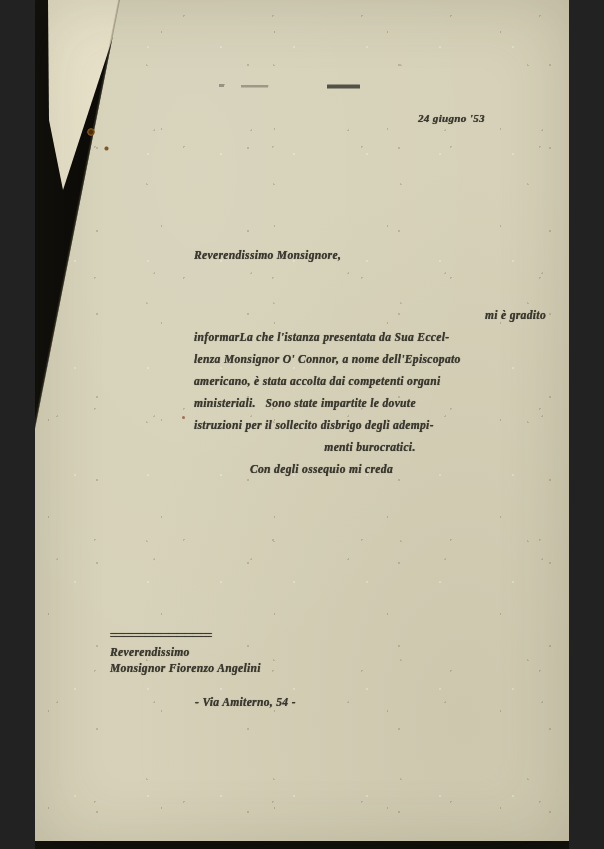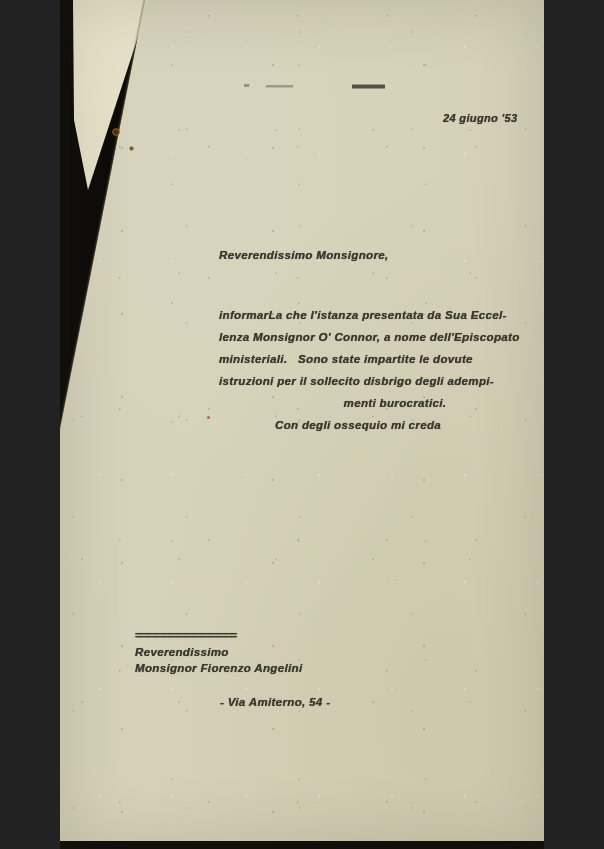--- a/index.html
+++ b/index.html
@@ -5,25 +5,25 @@
   :root{
     --bg:#0d0c09;
     --paper:#d6d1b8;
     --under-sheet:#e8e2ca;
     --ink:#3a382f;
     --stain:#8a5a1e;
   }
   html,body{margin:0;padding:0;background:#222;}
   #stage{
     position:relative;
-    width:484px;height:849px;
+    width:534px;height:849px;
     margin:0 auto;
     background:var(--bg);
     overflow:hidden;
-    font-family:Liberation Sans, sans-serif;
+    font-family:Liberation Serif, serif;
   }
   
   .under-sheet{
     position:absolute;inset:0;
     background:linear-gradient(160deg, var(--under-sheet) 0%, #ded8bf 90%);
     clip-path:polygon(13px 0px, 90px 0px, 28px 190px, 14px 120px);
   }
   
   .sheet{
     position:absolute;inset:0;
@@ -106,22 +106,24 @@
   <div class="pencil pencil-b"></div>
   <div class="stain1"></div>
   <div class="stain2"></div>
   <div class="speck-red"></div>
 
   <div class="txt" style="left:383px;top:112px;font-size:11px;">24 giugno '53</div>
 
   <div class="txt" style="left:159px;top:229px;margin-top:20px;">Reverendissimo Monsignore,</div>
 
   <div class="body-block">
+    <div class="txt body-line intro-line" style="position:relative;width:100%;">mi è gradito</div>
     <div class="txt body-line" style="position:relative;">informarLa che l'istanza presentata da Sua Eccel-</div>
     <div class="txt body-line" style="position:relative;">lenza Monsignor O' Connor, a nome dell'Episcopato</div>
+    <div class="txt body-line" style="position:relative;">americano, è stata accolta dai competenti organi</div>
     <div class="txt body-line" style="position:relative;">ministeriali.   Sono state impartite le dovute</div>
     <div class="txt body-line" style="position:relative;">istruzioni per il sollecito disbrigo degli adempi-</div>
     <div class="txt body-line" style="position:relative;text-align:center;">menti burocratici.</div>
     <div class="txt body-line closing-line" style="position:relative;">Con degli ossequio mi creda</div>
   </div>
 
   <div class="sep-wrap">
     <div class="txt sep">--------------------------------------</div>
     <div class="txt sep r2">--------------------------------------</div>
   </div>

